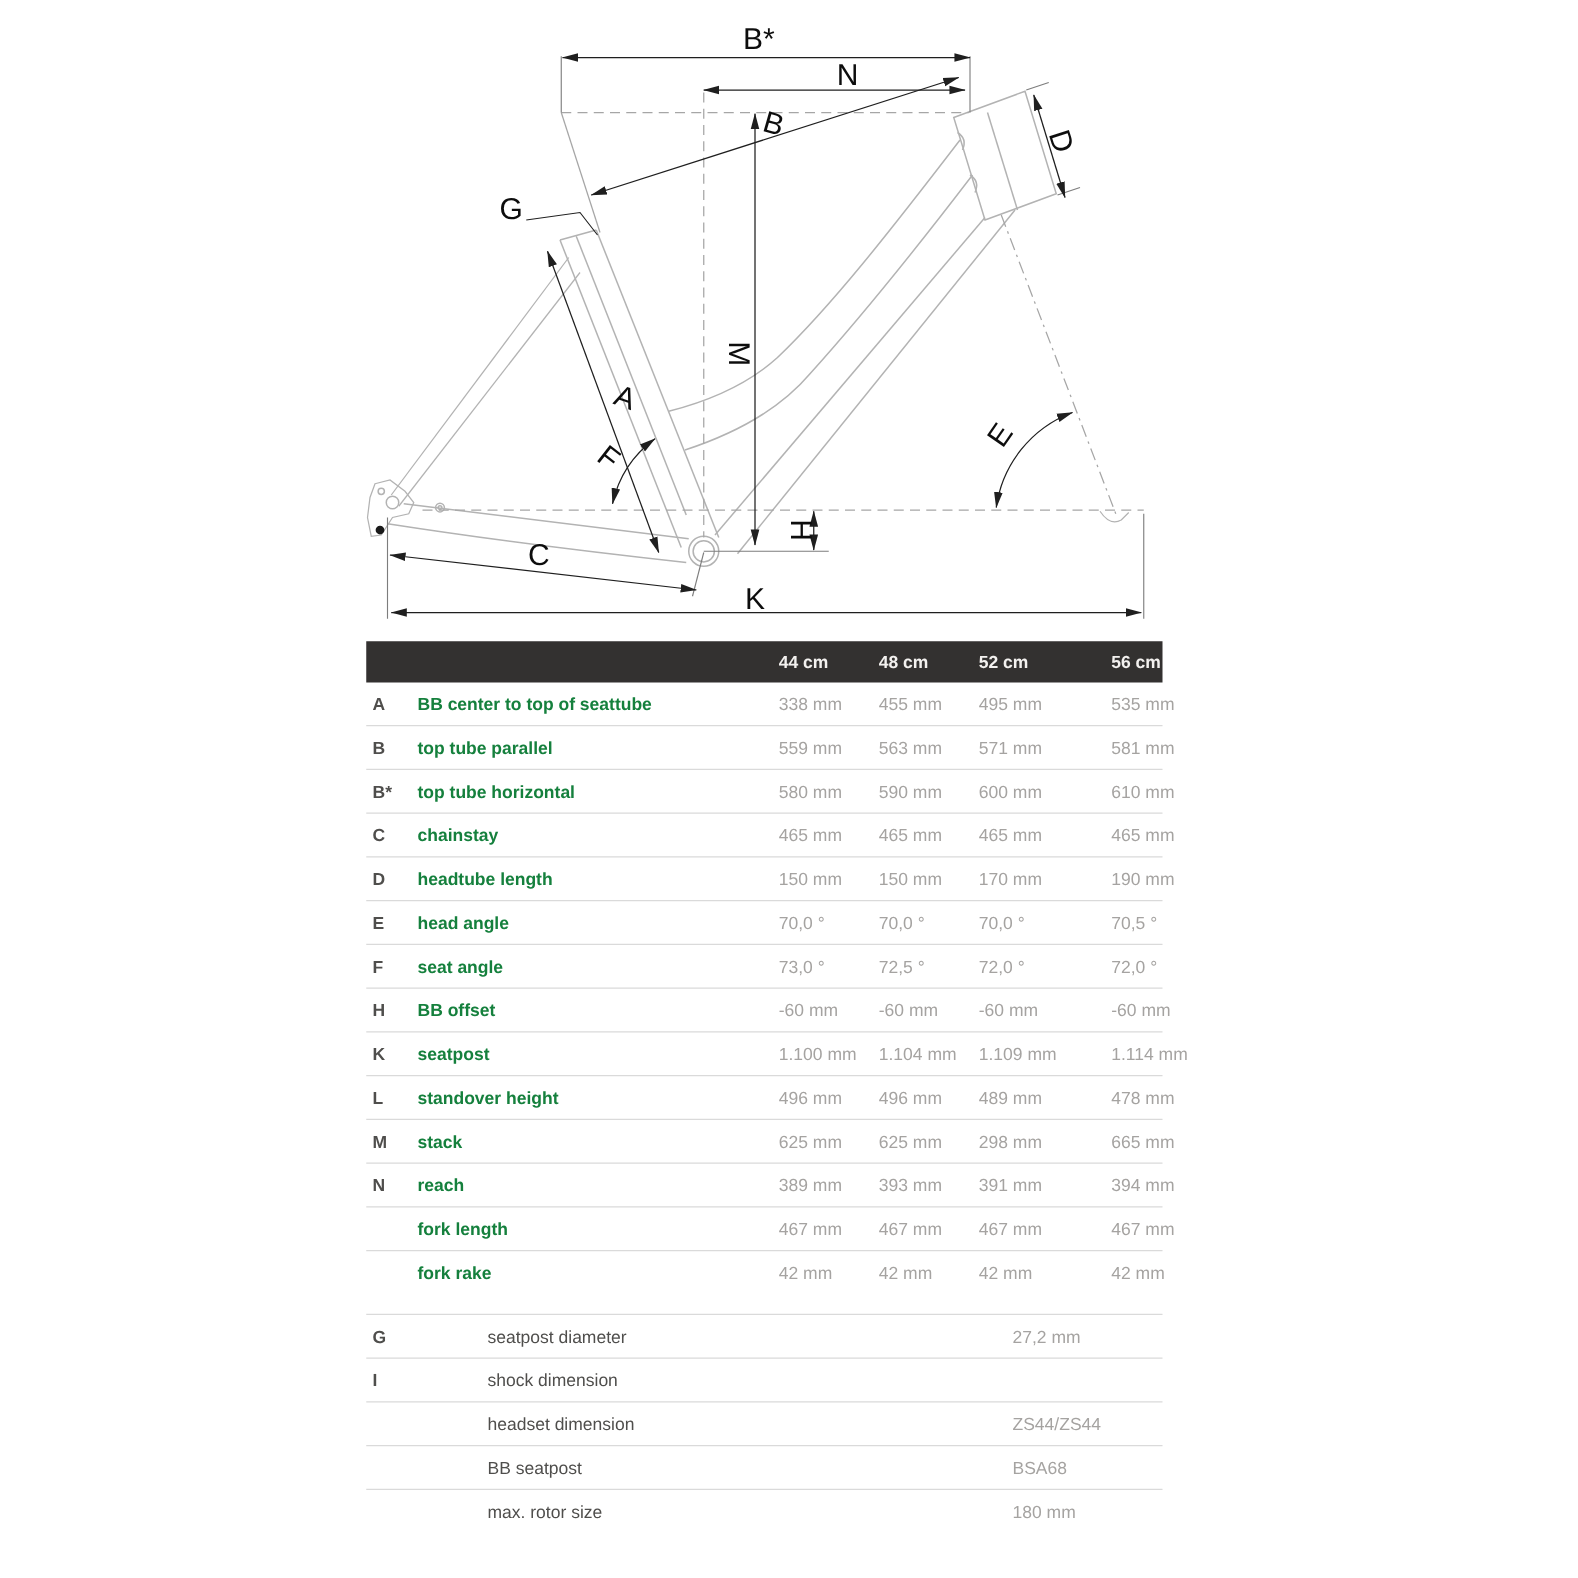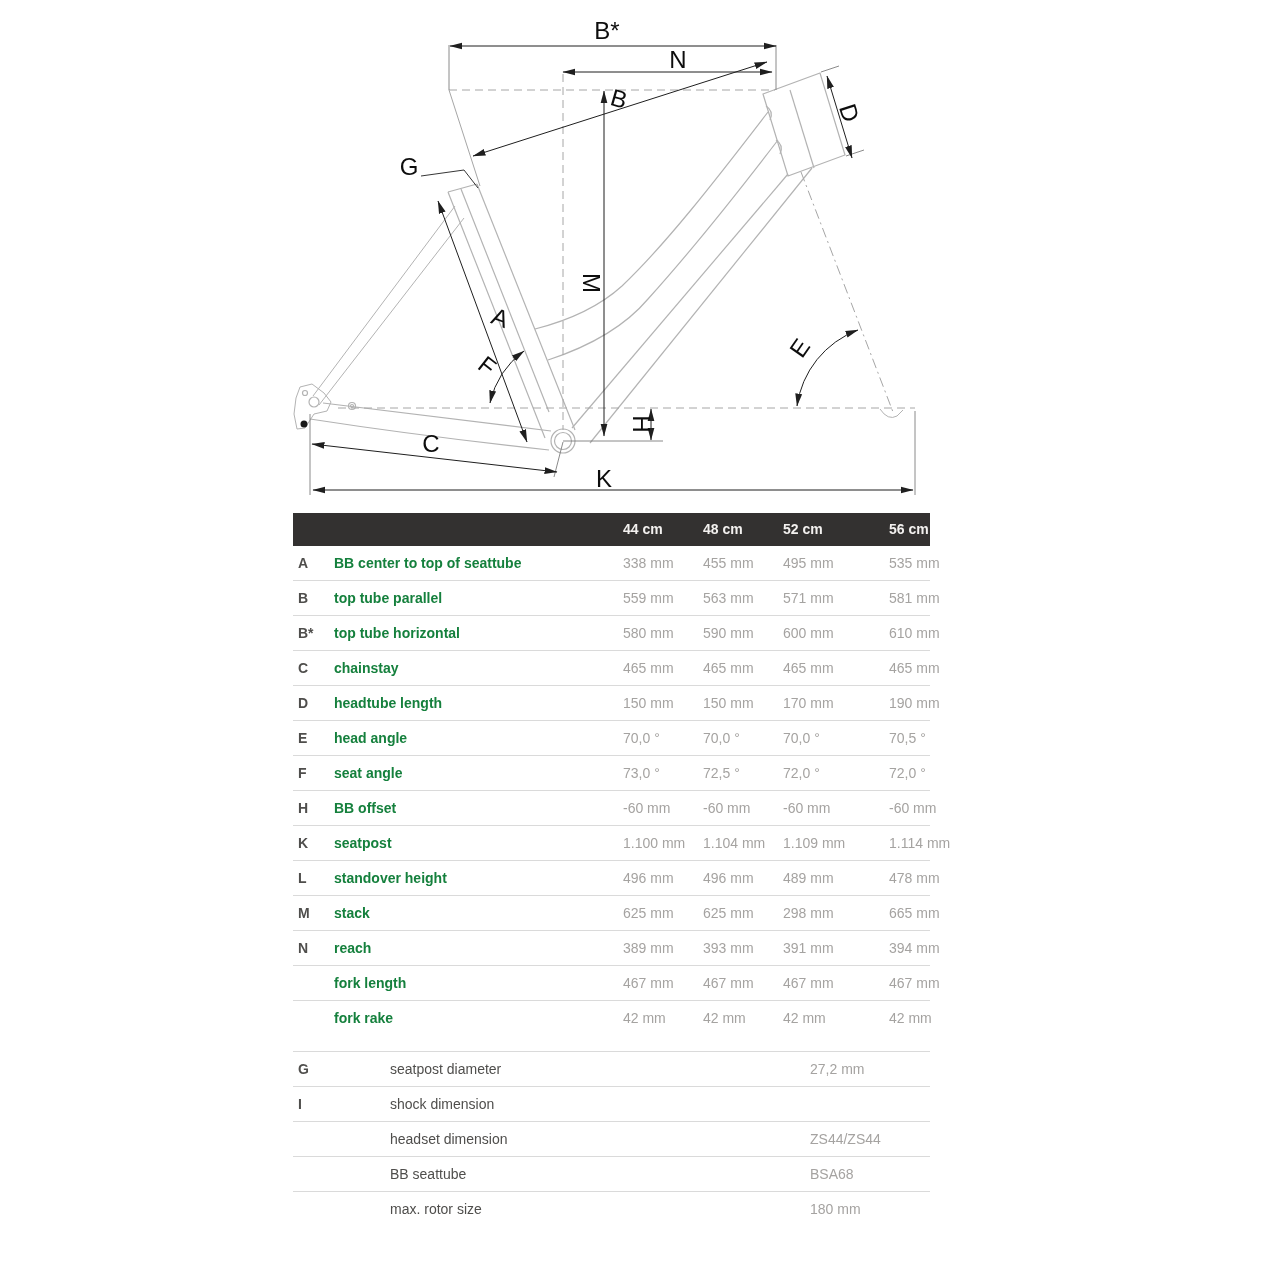--- a/index.html
+++ b/index.html
@@ -274,21 +274,21 @@
         <span class="cell c-label2">shock dimension</span>
         <span class="cell c-v vg"></span>
       </div>
       <div class="row">
         <span class="cell c-letter"></span>
         <span class="cell c-label2">headset dimension</span>
         <span class="cell c-v vg">ZS44/ZS44</span>
       </div>
       <div class="row">
         <span class="cell c-letter"></span>
-        <span class="cell c-label2">BB seattube</span>
+        <span class="cell c-label2">BB seatpost</span>
         <span class="cell c-v vg">BSA68</span>
       </div>
       <div class="row">
         <span class="cell c-letter"></span>
         <span class="cell c-label2">max. rotor size</span>
         <span class="cell c-v vg">180 mm</span>
       </div>
     </div>
 
   </div>

